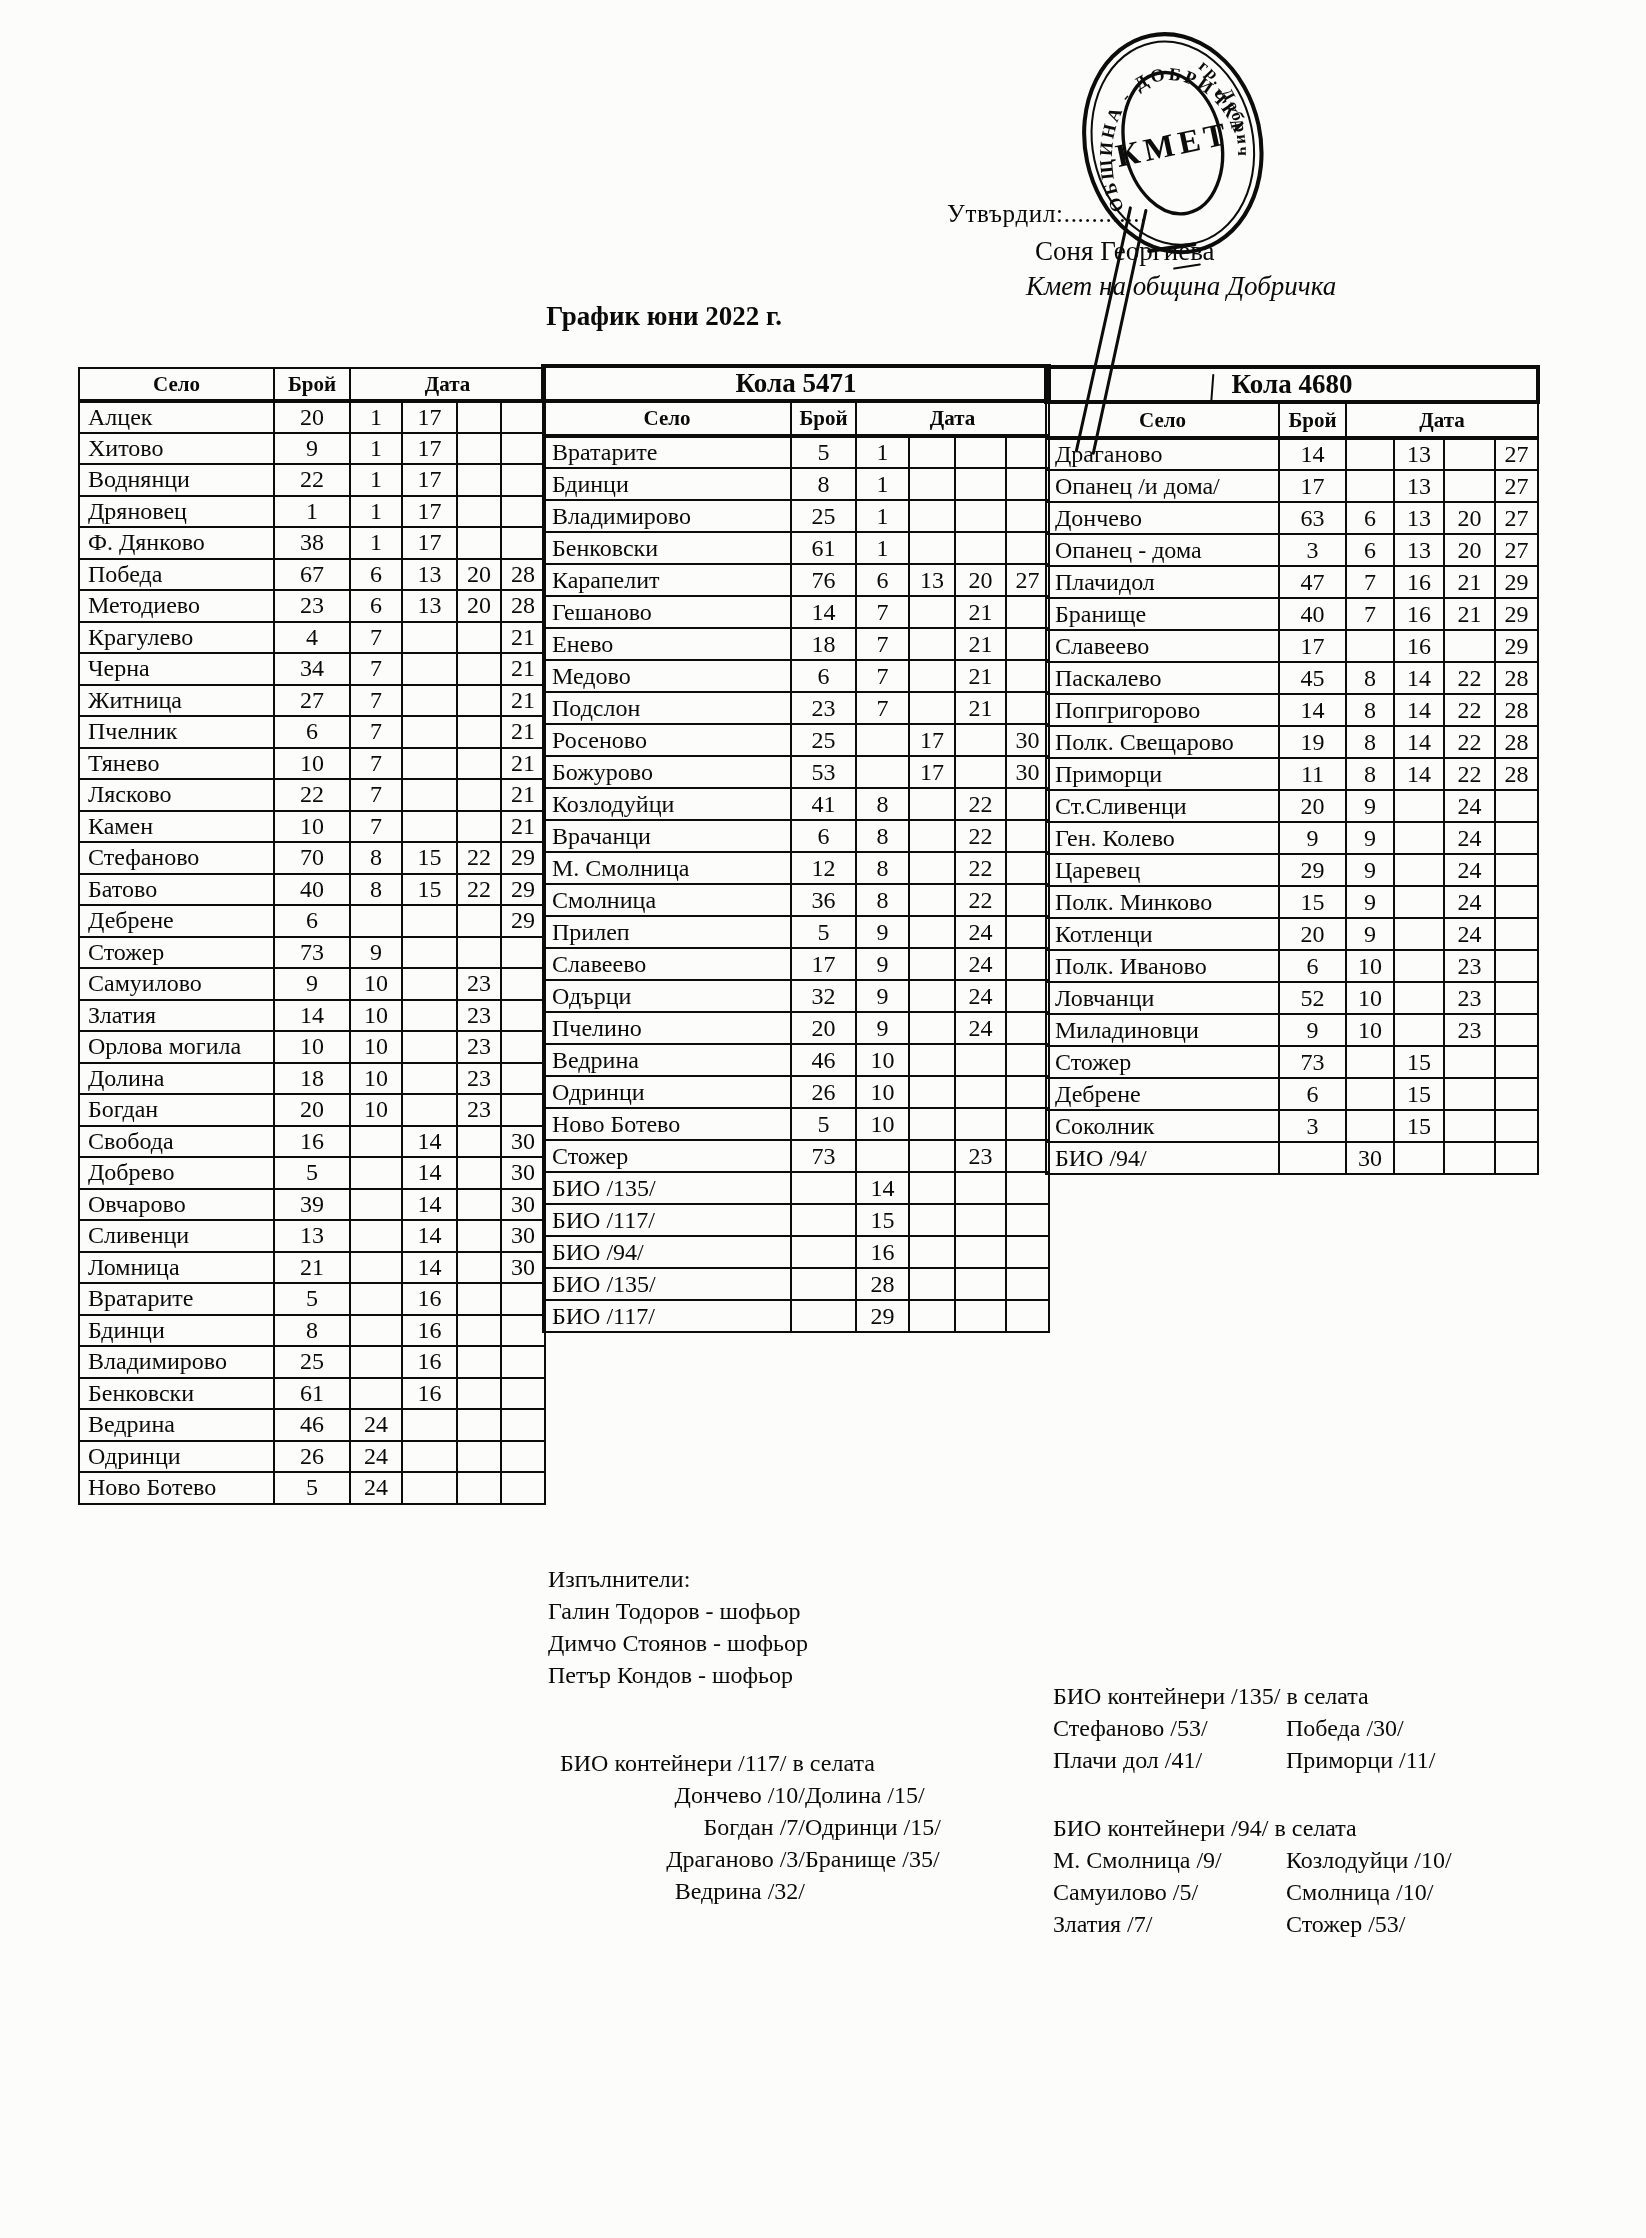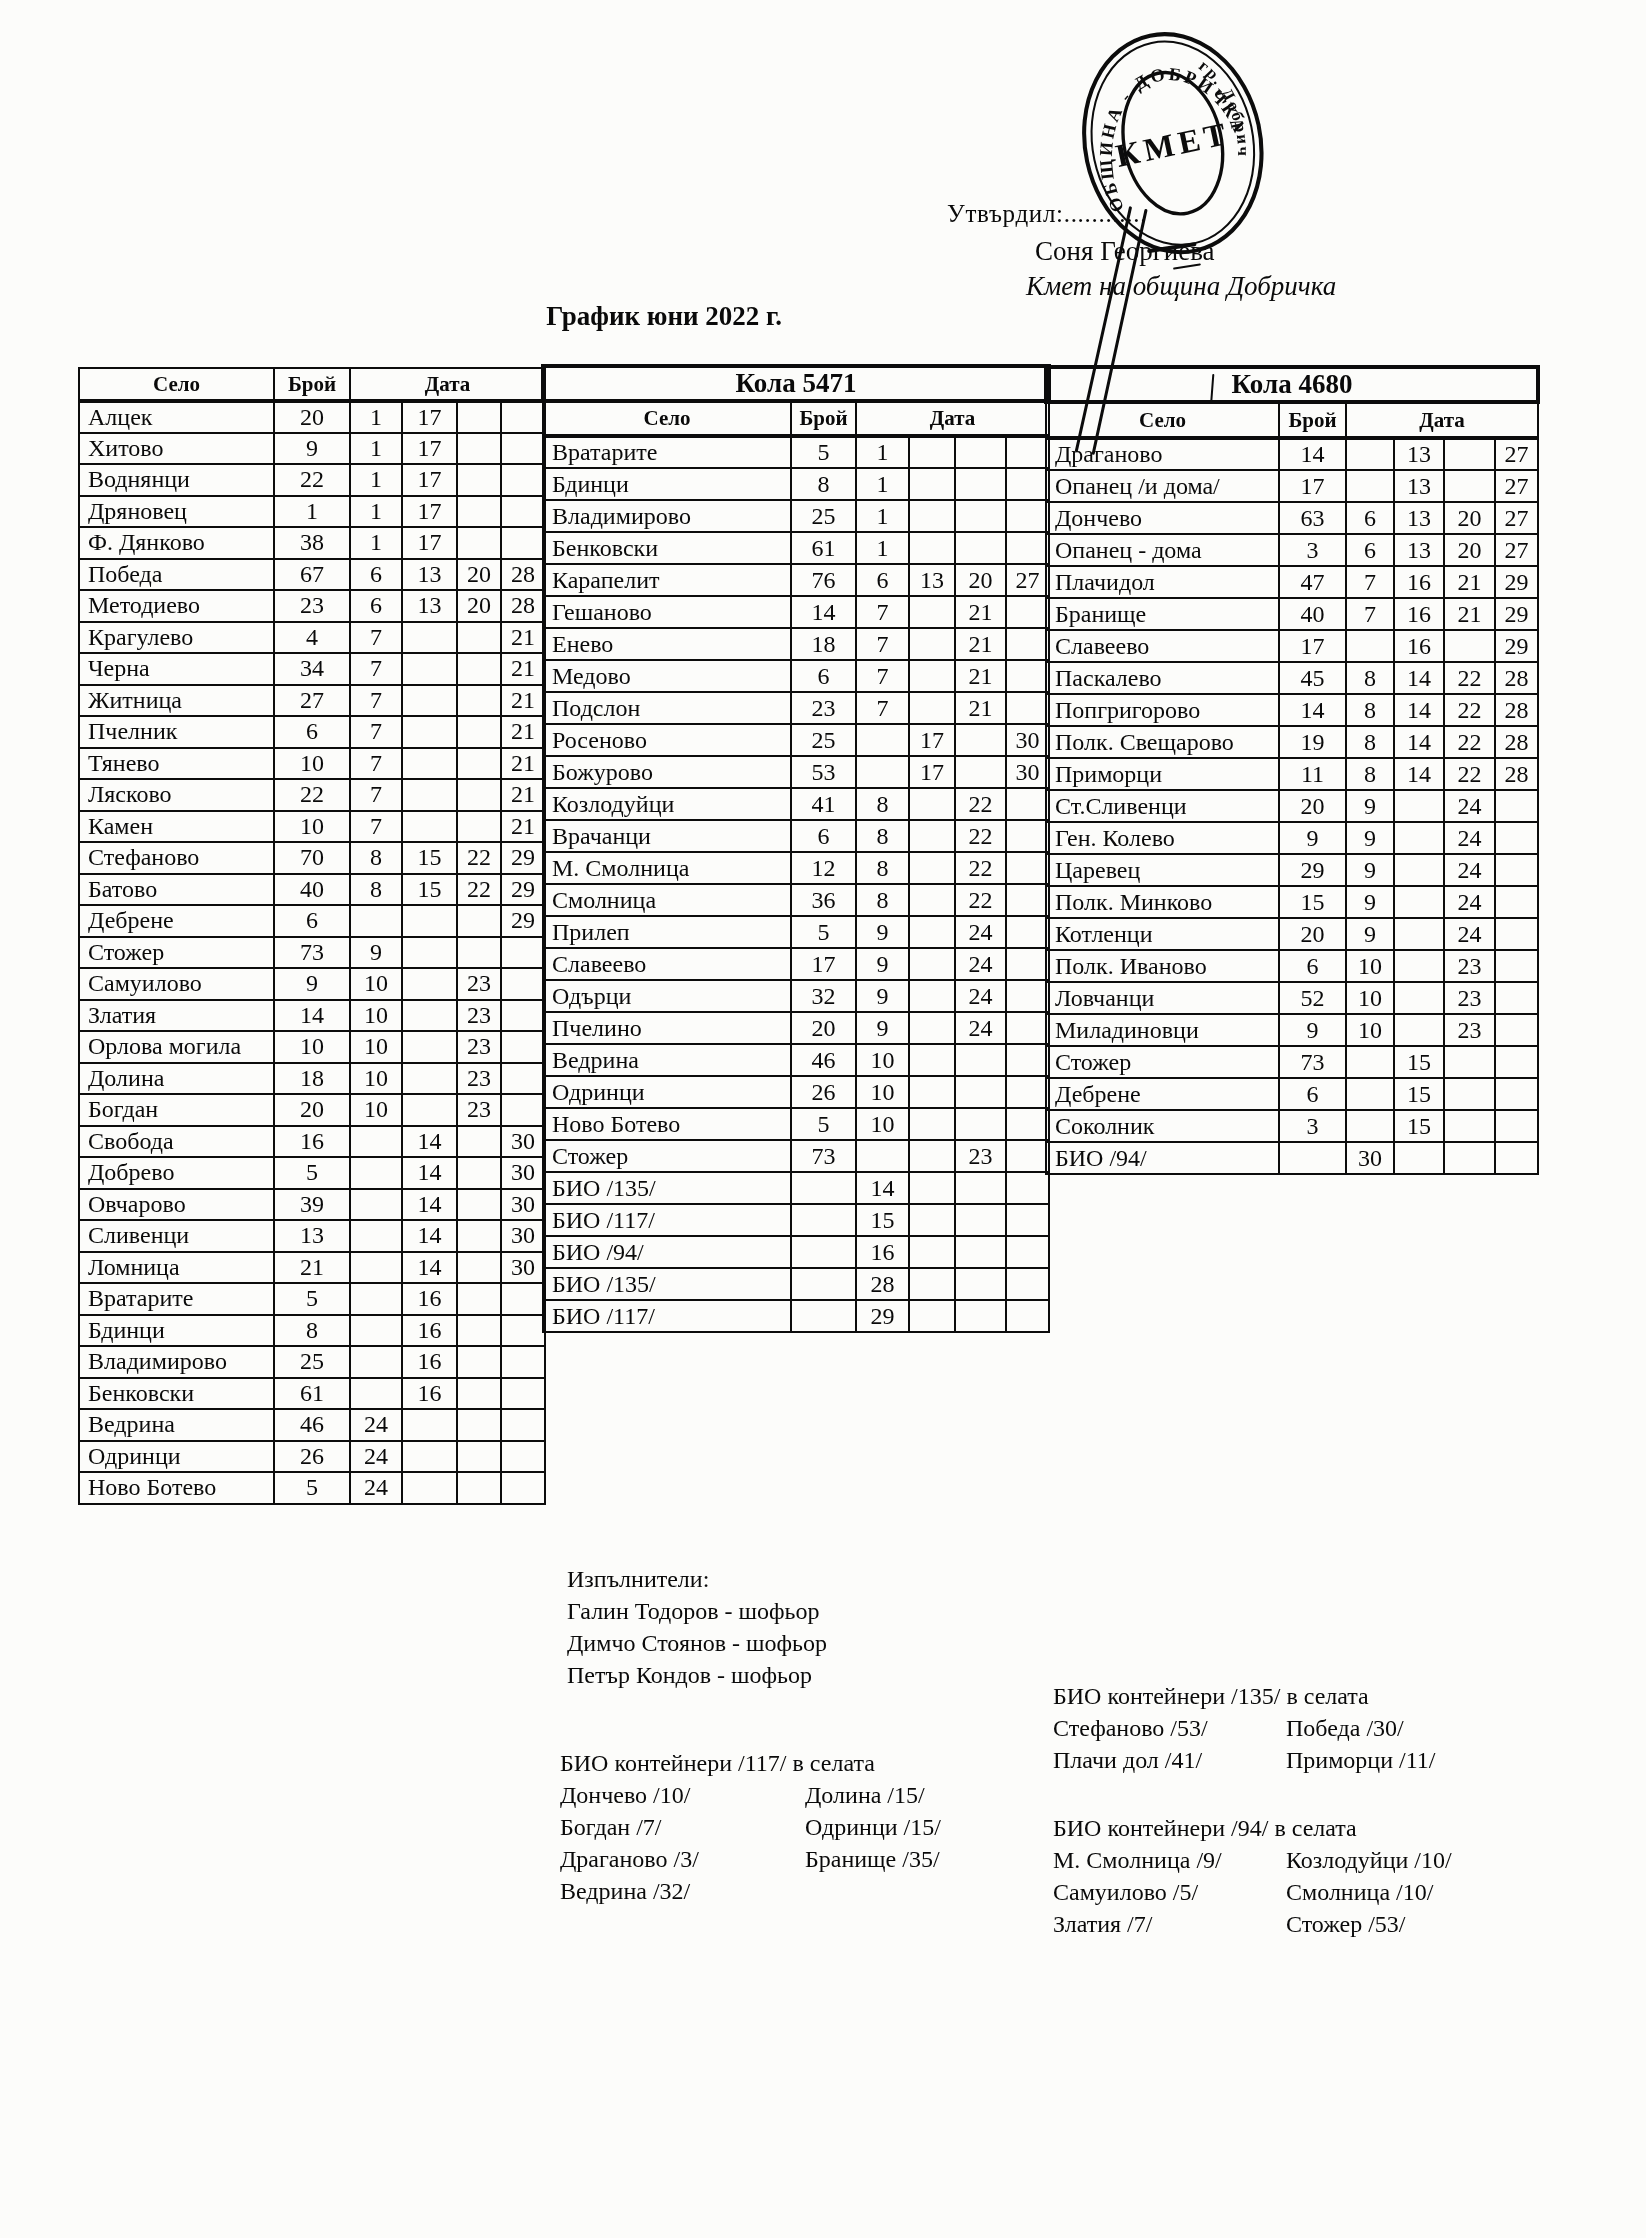--- a/index.html
+++ b/index.html
@@ -26,27 +26,27 @@
   #t1{left:78px;top:367px;}
   #t2{left:541px;top:364px;}
   #t3{left:1044px;top:365px;}
   #t1 .kola-row th{height:32px}  #t1 .cols-row th{height:30px}  #t1 tbody tr{height:31.5px}
   #t2 .kola-row th{height:31px}  #t2 .cols-row th{height:31px}  #t2 tbody tr{height:32px}
   #t3 .kola-row th{height:30px}  #t3 .cols-row th{height:32px}  #t3 tbody tr{height:32px}
 
   
   .txtblock{font-size:24px;line-height:32px;}
   .txtblock .blk-title{font-size:24px;}
-  .exec{left:567px;top:1563px;}
+  .exec{left:548px;top:1563px;}
   .bio117{left:560px;top:1747px;}
   .bio135{left:1053px;top:1680px;}
   .bio94{left:1053px;top:1812px;}
   .bio-cols{display:flex;}
   .bio-col1{width:245px;}
-  .bio117 .bio-col1{width:245px;}
+  .bio117 .bio-col1{width:245px;text-align:right;}
   .bio135 .bio-col1,.bio94 .bio-col1{width:233px;}
   .blk-title{margin-bottom:0px;}
 
   svg.overlay{position:absolute;left:0;top:0;z-index:6;pointer-events:none;}
 </style>
 </head>
 <body>
 
 <div class="page">
 

